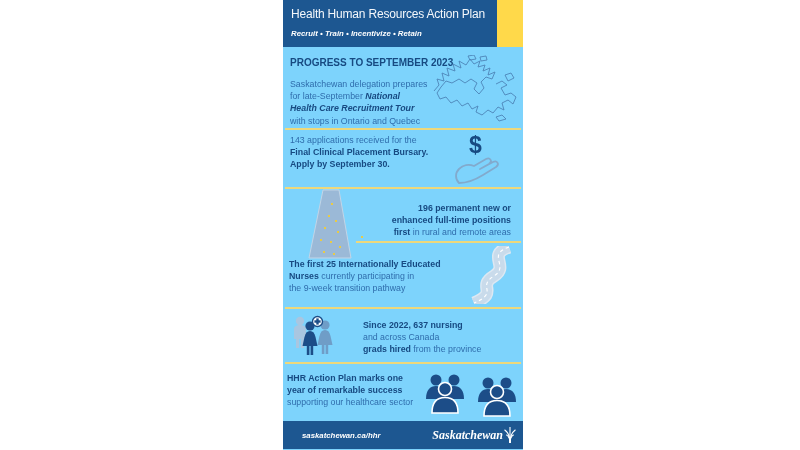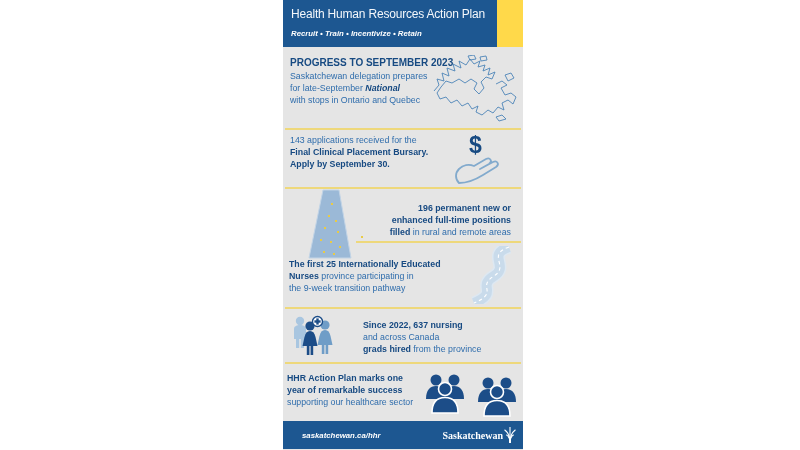--- a/index.html
+++ b/index.html
@@ -1,74 +1,75 @@
 <!DOCTYPE html>
 <html><head>
 <meta charset="utf-8">
 <style>
   html,body{margin:0;padding:0;background:#ffffff;width:800px;height:450px;
     font-family:"Liberation Sans",sans-serif;-webkit-font-smoothing:antialiased;}
   .canvas{position:relative;width:800px;height:450px;background:#fff;overflow:hidden;}
-  .poster{position:absolute;left:283px;top:0;width:240px;height:450px;background:#e5e5e5;}
+  .poster{position:absolute;left:283px;top:0;width:240px;height:450px;background:#7dd3fc;}
 
   
   .hd{position:absolute;left:0;top:0;width:214px;height:47px;background:#1d5791;color:#fff;}
   .hd-title{position:absolute;left:8px;top:7px;font-size:12px;font-weight:400;
     letter-spacing:-.2px;white-space:nowrap;color:#f4f7fb;}
   .hd-sub{position:absolute;left:8px;top:29px;font-size:7.8px;font-weight:bold;font-style:italic;}
   .stripe{position:absolute;left:214px;top:0;width:26px;height:47px;background:#ffd94a;}
 
   
   .dv{position:absolute;left:2px;width:236px;height:1.6px;background:#eed87b;}
   .dv1{top:128px}.dv2{top:187px}.dv3{top:241px;left:73px;width:165px}.dv4{top:307px}.dv5{top:362px}
 
   
   .h2{position:absolute;font-size:10px;font-weight:bold;color:#174a82;white-space:nowrap;}
   .txt{position:absolute;font-size:8.8px;line-height:12.2px;color:#2f6dac;white-space:nowrap;}
   .b{font-weight:bold;color:#174a82;}
   .bi{font-weight:bold;font-style:italic;color:#174a82;}
   .sec1-h{left:7px;top:57px}
-  .sec1-t{left:7px;top:70px}
+  .sec1-t{left:7px;top:78px}
   .sec2-t{left:7px;top:134px}
   .sec3-t{right:12px;top:202px;text-align:right}
   .sec4-t{left:6px;top:258px}
   .sec5-t{left:80px;top:319px}
   .sec6-t{left:4px;top:372px}
 
   
   .ic{position:absolute;}
   .ic-map{left:149px;top:55px;width:86px;height:71px;}
   .ic-hand{left:170px;top:130px;width:53px;height:56px;}
   .ic-road{left:23px;top:189px;width:58px;height:71px;}
   .ic-wind{left:175px;top:246px;width:60px;height:58px;}
   .ic-nurse{left:8px;top:315px;width:52px;height:45px;}
   .ic-team{left:142px;top:372px;width:94px;height:46px;}
 
   
   .ft{position:absolute;left:0;top:421px;width:240px;height:28px;background:#1d5791;color:#fff;}
   .ft-url{position:absolute;left:10px;top:10px;font-size:7.8px;font-weight:bold;font-style:italic;padding-left:9px;}
   .ft-logo{position:absolute;right:7px;top:6px;display:flex;align-items:center;gap:1px;}
-  .ft-word{font-family:"Liberation Serif",serif;font-weight:bold;font-size:10px;}
+  .ft-word{font-family:"Liberation Serif",serif;font-style:italic;font-weight:bold;font-size:12px;}
 </style>
 </head>
 <body>
 
 <div class="canvas">
   <div class="poster">
 
     <div class="hd">
       <div class="hd-title">Health Human Resources Action Plan</div>
       <div class="hd-sub">Recruit • Train • Incentivize • Retain</div>
     </div>
     <div class="stripe"></div>
 
     <div class="h2 sec1-h">PROGRESS TO SEPTEMBER 2023</div>
     <div class="txt sec1-t">
       <div><span>Saskatchewan delegation prepares</span></div>
       <div><span>for late-September </span><span class="bi">National</span></div>
+      <div><span class="bi">Health Care Recruitment Tour</span></div>
       <div><span>with stops in Ontario and Quebec</span></div>
     </div>
     <svg class="ic ic-map" viewBox="0 0 86 71">
       <g fill="none" stroke="#4d84b8" stroke-width="0.9" stroke-linejoin="round">
         <path d="M2,36 L7,30 L5,24 L12,26 L10,18 L17,21 L15,13 L23,16 L21,9 L29,13 L27,6 L34,10 L38,4 L42,9 L48,6 L46,12 L53,10 L51,16 L58,13 L56,20 L63,17 L60,24 L54,22 L49,27 L52,33 L47,39 L42,34 L45,28 L39,24 L33,28 L27,24 L20,28 L14,26 L9,32 L5,38 L8,44 L14,42 L19,48 L25,45 L30,51 L36,48 L40,54 L46,51 L44,57 L50,60 L56,55 L61,58 L66,52 L72,55 L70,48 L76,45 L81,49 L84,42 L79,38 L73,40 L69,33 L75,30 L70,26 L64,29"></path>
         <path d="M36,1 L42,0 L44,4 L38,5 Z"></path>
         <path d="M48,2 L54,1 L55,5 L49,6 Z"></path>
         <path d="M73,20 L79,18 L82,23 L76,26 Z"></path>
         <path d="M64,62 L70,60 L74,64 L67,66 Z"></path>
       </g>
@@ -100,28 +101,28 @@
         <rect x="24" y="52" width="2" height="2"></rect>
           <rect x="33" y="57" width="2" height="2"></rect>
         <rect x="17" y="62" width="2" height="2"></rect>
           <rect x="27" y="64" width="2" height="2"></rect>
         <rect x="55" y="47" width="2" height="2"></rect>
       </g>
     </svg>
     <div class="txt sec3-t">
       <div><span class="b">196 permanent new or</span></div>
       <div><span class="b">enhanced full-time positions</span></div>
-      <div><span class="b">filled</span><span> in rural and remote areas</span></div>
+      <div><span class="b">first</span><span> in rural and remote areas</span></div>
     </div>
 
     <div class="dv dv3"></div>
 
     <div class="txt sec4-t">
       <div><span class="b">The first 25 Internationally Educated</span></div>
-      <div><span class="b">Nurses</span><span> province participating in</span></div>
+      <div><span class="b">Nurses</span><span> currently participating in</span></div>
       <div><span>the 9-week transition pathway</span></div>
     </div>
     <svg class="ic ic-wind" viewBox="0 0 60 58">
       <path d="M51,1 C28,9 52,20 36,30 C18,41 42,46 16,57" fill="none" stroke="#dde8f2" stroke-width="13"></path>
       <path d="M51,1 C28,9 52,20 36,30 C18,41 42,46 16,57" fill="none" stroke="#c9dbeb" stroke-width="10"></path>
       <path d="M51,1 C28,9 52,20 36,30 C18,41 42,46 16,57" fill="none" stroke="#ffffff" stroke-width="1.1" stroke-dasharray="3.5 3"></path>
     </svg>
 
     <div class="dv dv4"></div>
 

